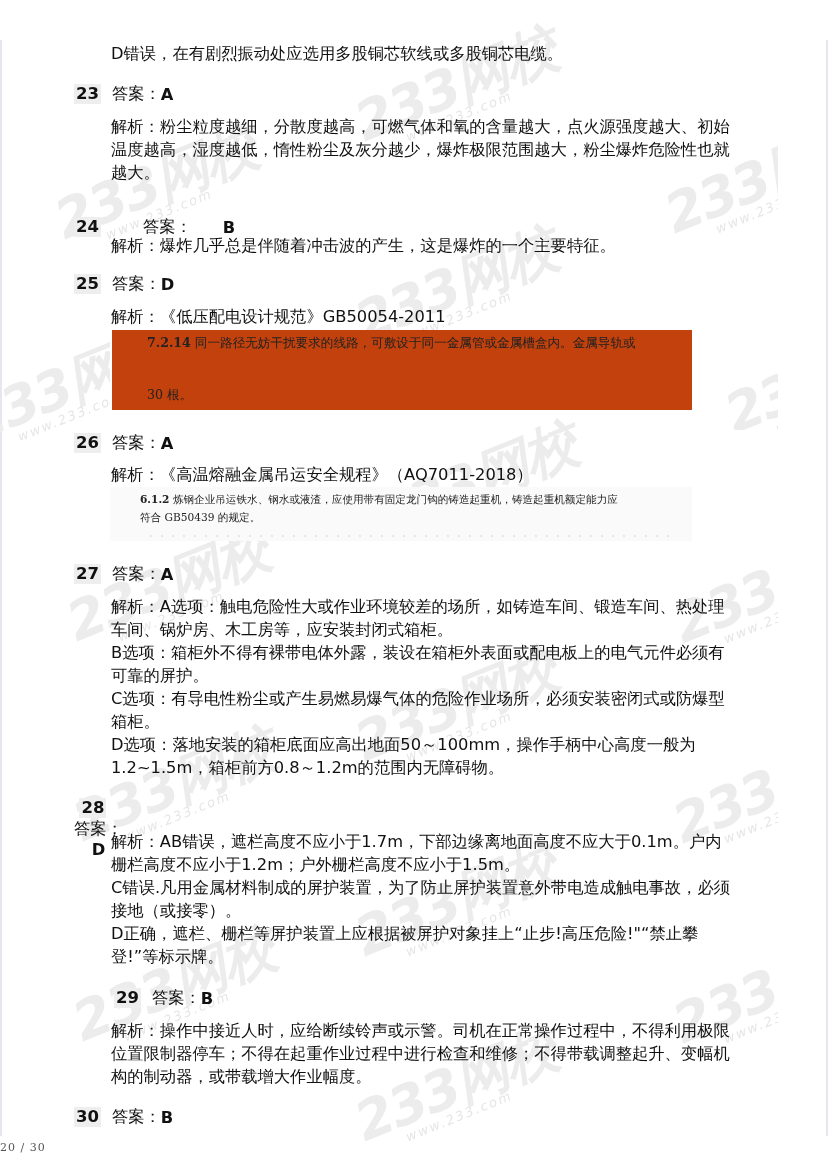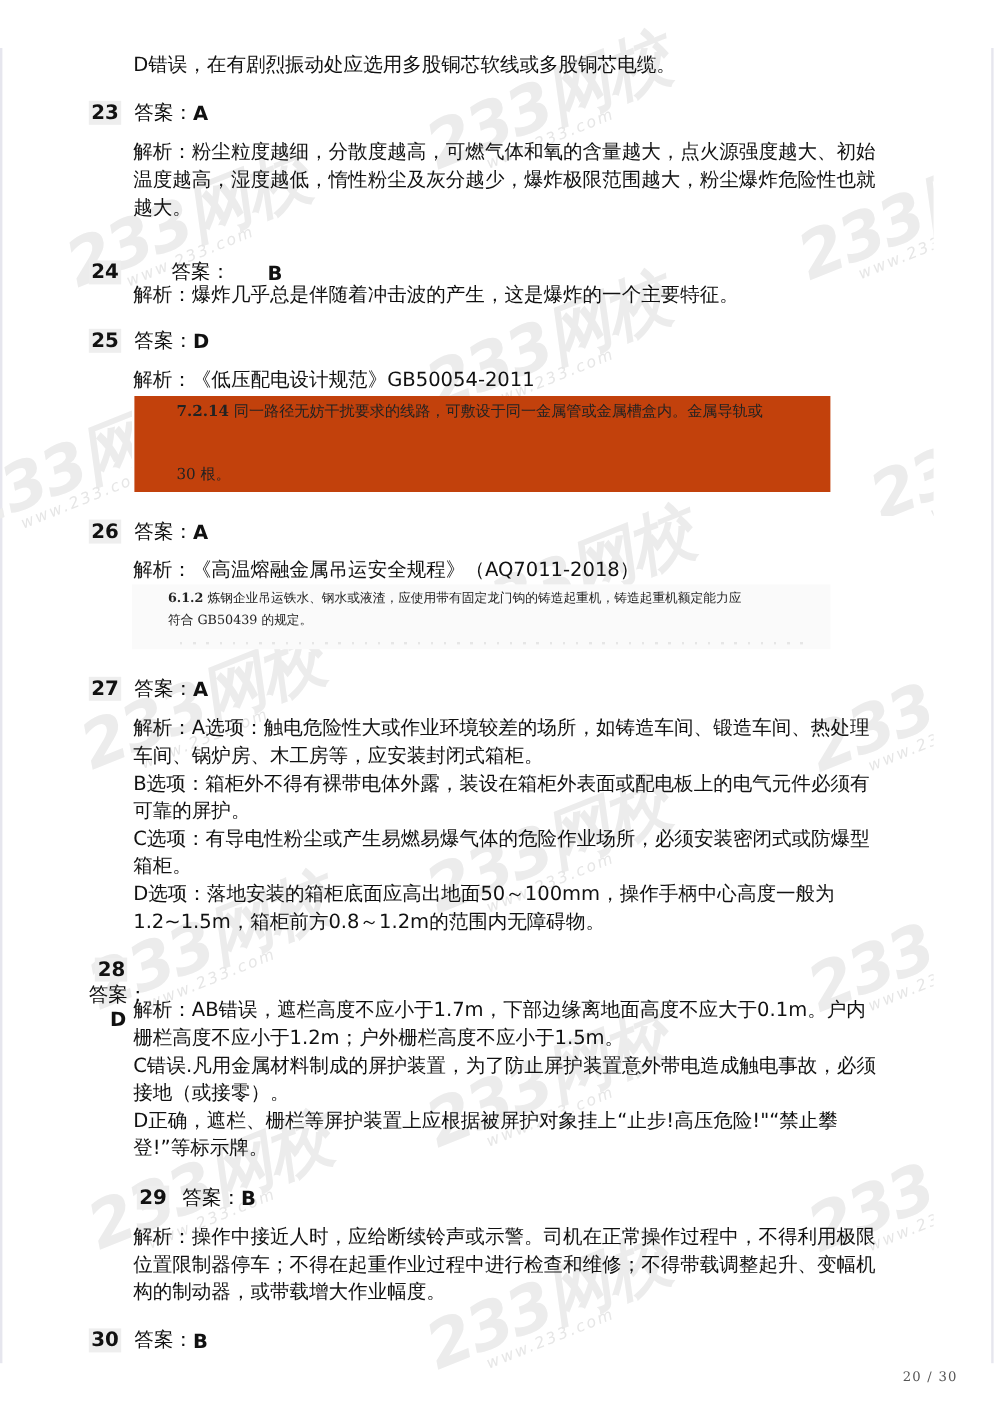--- a/index.html
+++ b/index.html
@@ -133,21 +133,21 @@
       top: 48px;
       height: 2px;
       background-image: repeating-linear-gradient(90deg, #d8d8d8 0 2px, transparent 2px 11px);
       opacity: 0.6;
     }
     .footer {
       position: absolute;
       left: 0;
       width: 798px;
       top: 1141px;
-      text-align: right;
+      text-align: left;
       font-family: "DejaVu Serif", "Liberation Serif", serif;
       font-size: 11px;
       color: #555555;
       letter-spacing: 1px;
     }
   </style>
 </head>
 <body>
 
 <div class="page-border"></div>

